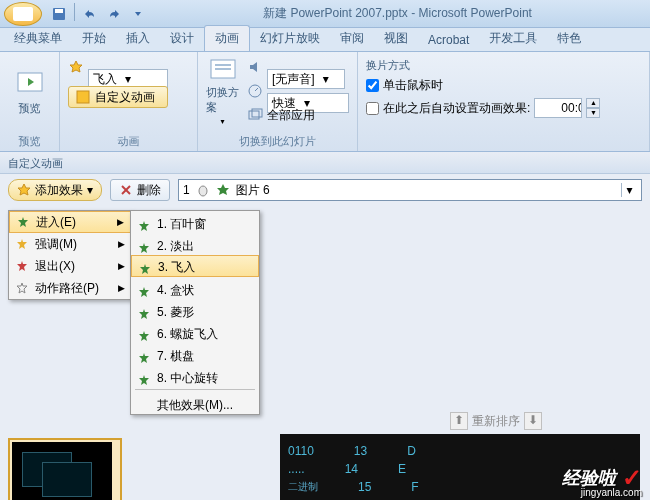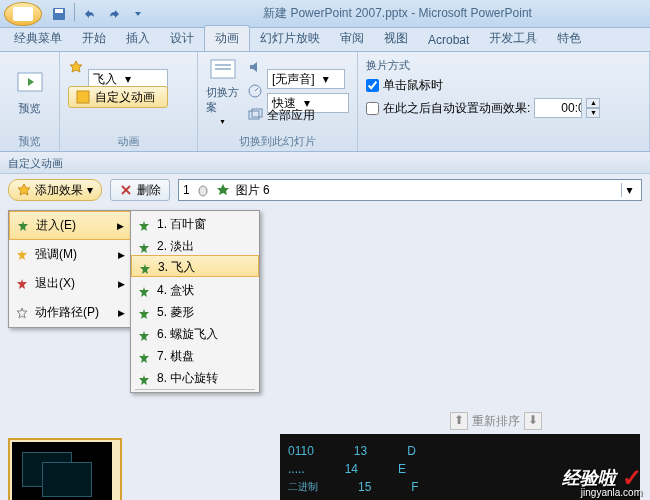--- a/index.html
+++ b/index.html
@@ -45,21 +45,21 @@
 .main-area { display: flex; height: 326px; }
 .anim-pane { width: 650px; position: relative; }
 .anim-toolbar { height: 32px; display: flex; align-items: center; gap: 8px; padding: 4px 8px; background: #e8edf5; }
 .add-effect-btn { height: 22px; padding: 0 8px; background: linear-gradient(#fdf5d8, #f8e19a); border: 1px solid #d4b456; border-radius: 10px; display: flex; align-items: center; gap: 4px; font-size: 11px; }
 .del-btn { height: 22px; padding: 0 8px; border: 1px solid #a5b8cc; border-radius: 3px; display: flex; align-items: center; gap: 4px; font-size: 11px; background: linear-gradient(#f8fafd, #e4ecf5); }
 
 .effect-list { flex: 1; display: flex; align-items: center; background: #fff; border: 1px solid #7a94b0; height: 22px; padding: 0 4px; gap: 6px; }
 .eff-arrow { width: 16px; border-left: 1px solid #a5b8cc; text-align: center; }
 
 .context-menu { position: absolute; left: 8px; top: 36px; width: 124px; background: #f4f4f4; border: 1px solid #9a9a9a; box-shadow: 2px 2px 4px rgba(0,0,0,0.3); z-index: 10; }
-.menu-item { height: 29px; display: flex; align-items: center; padding: 0 6px; gap: 6px; font-size: 11px; position: relative; }
+.menu-item { height: 22px; display: flex; align-items: center; padding: 0 6px; gap: 6px; font-size: 11px; position: relative; }
 .menu-item.active { background: linear-gradient(#fdf0c8, #fce29a); border: 1px solid #e8b050; }
 .menu-arrow { margin-left: auto; font-size: 9px; }
 .star-ico { width: 14px; height: 14px; display: inline-flex; align-items: center; justify-content: center; }
 
 .submenu { position: absolute; left: 130px; top: 36px; width: 130px; background: #f4f4f4; border: 1px solid #9a9a9a; box-shadow: 2px 2px 4px rgba(0,0,0,0.3); z-index: 10; }
 .sub-item { height: 22px; display: flex; align-items: flex-end; padding: 0 6px; gap: 6px; font-size: 11px; }
 .sub-item.hover { background: linear-gradient(#fdf0c8, #fce29a); border: 1px solid #e8b050; }
 .sub-sep { height: 1px; background: #c0c0c0; margin: 2px 4px; }
 
 .slide-thumbs { position: absolute; left: 0; top: 260px; width: 130px; }
@@ -358,20 +358,24 @@
         </div>
       <div class="sub-item">
           <span class="star-ico">
             <svg width="12" height="12">
               <polygon points="6,1 7,4 11,4 8,7 9,11 6,9 3,11 4,7 1,4 5,4" fill="#3a8a3a"></polygon>
             </svg>
           </span>
           <span>8. 中心旋转</span>
         </div>
       <div class="sub-sep"></div>
+      <div class="sub-item">
+          <span style="width:14px"></span>
+          <span>其他效果(M)...</span>
+        </div>
     </div>
 
     <div class="reorder">
       <div class="reorder-btn">⬆</div>
       <span>重新排序</span>
       <div class="reorder-btn">⬇</div>
     </div>
 
     <div class="slide-thumbs">
       <div class="thumb sel">

